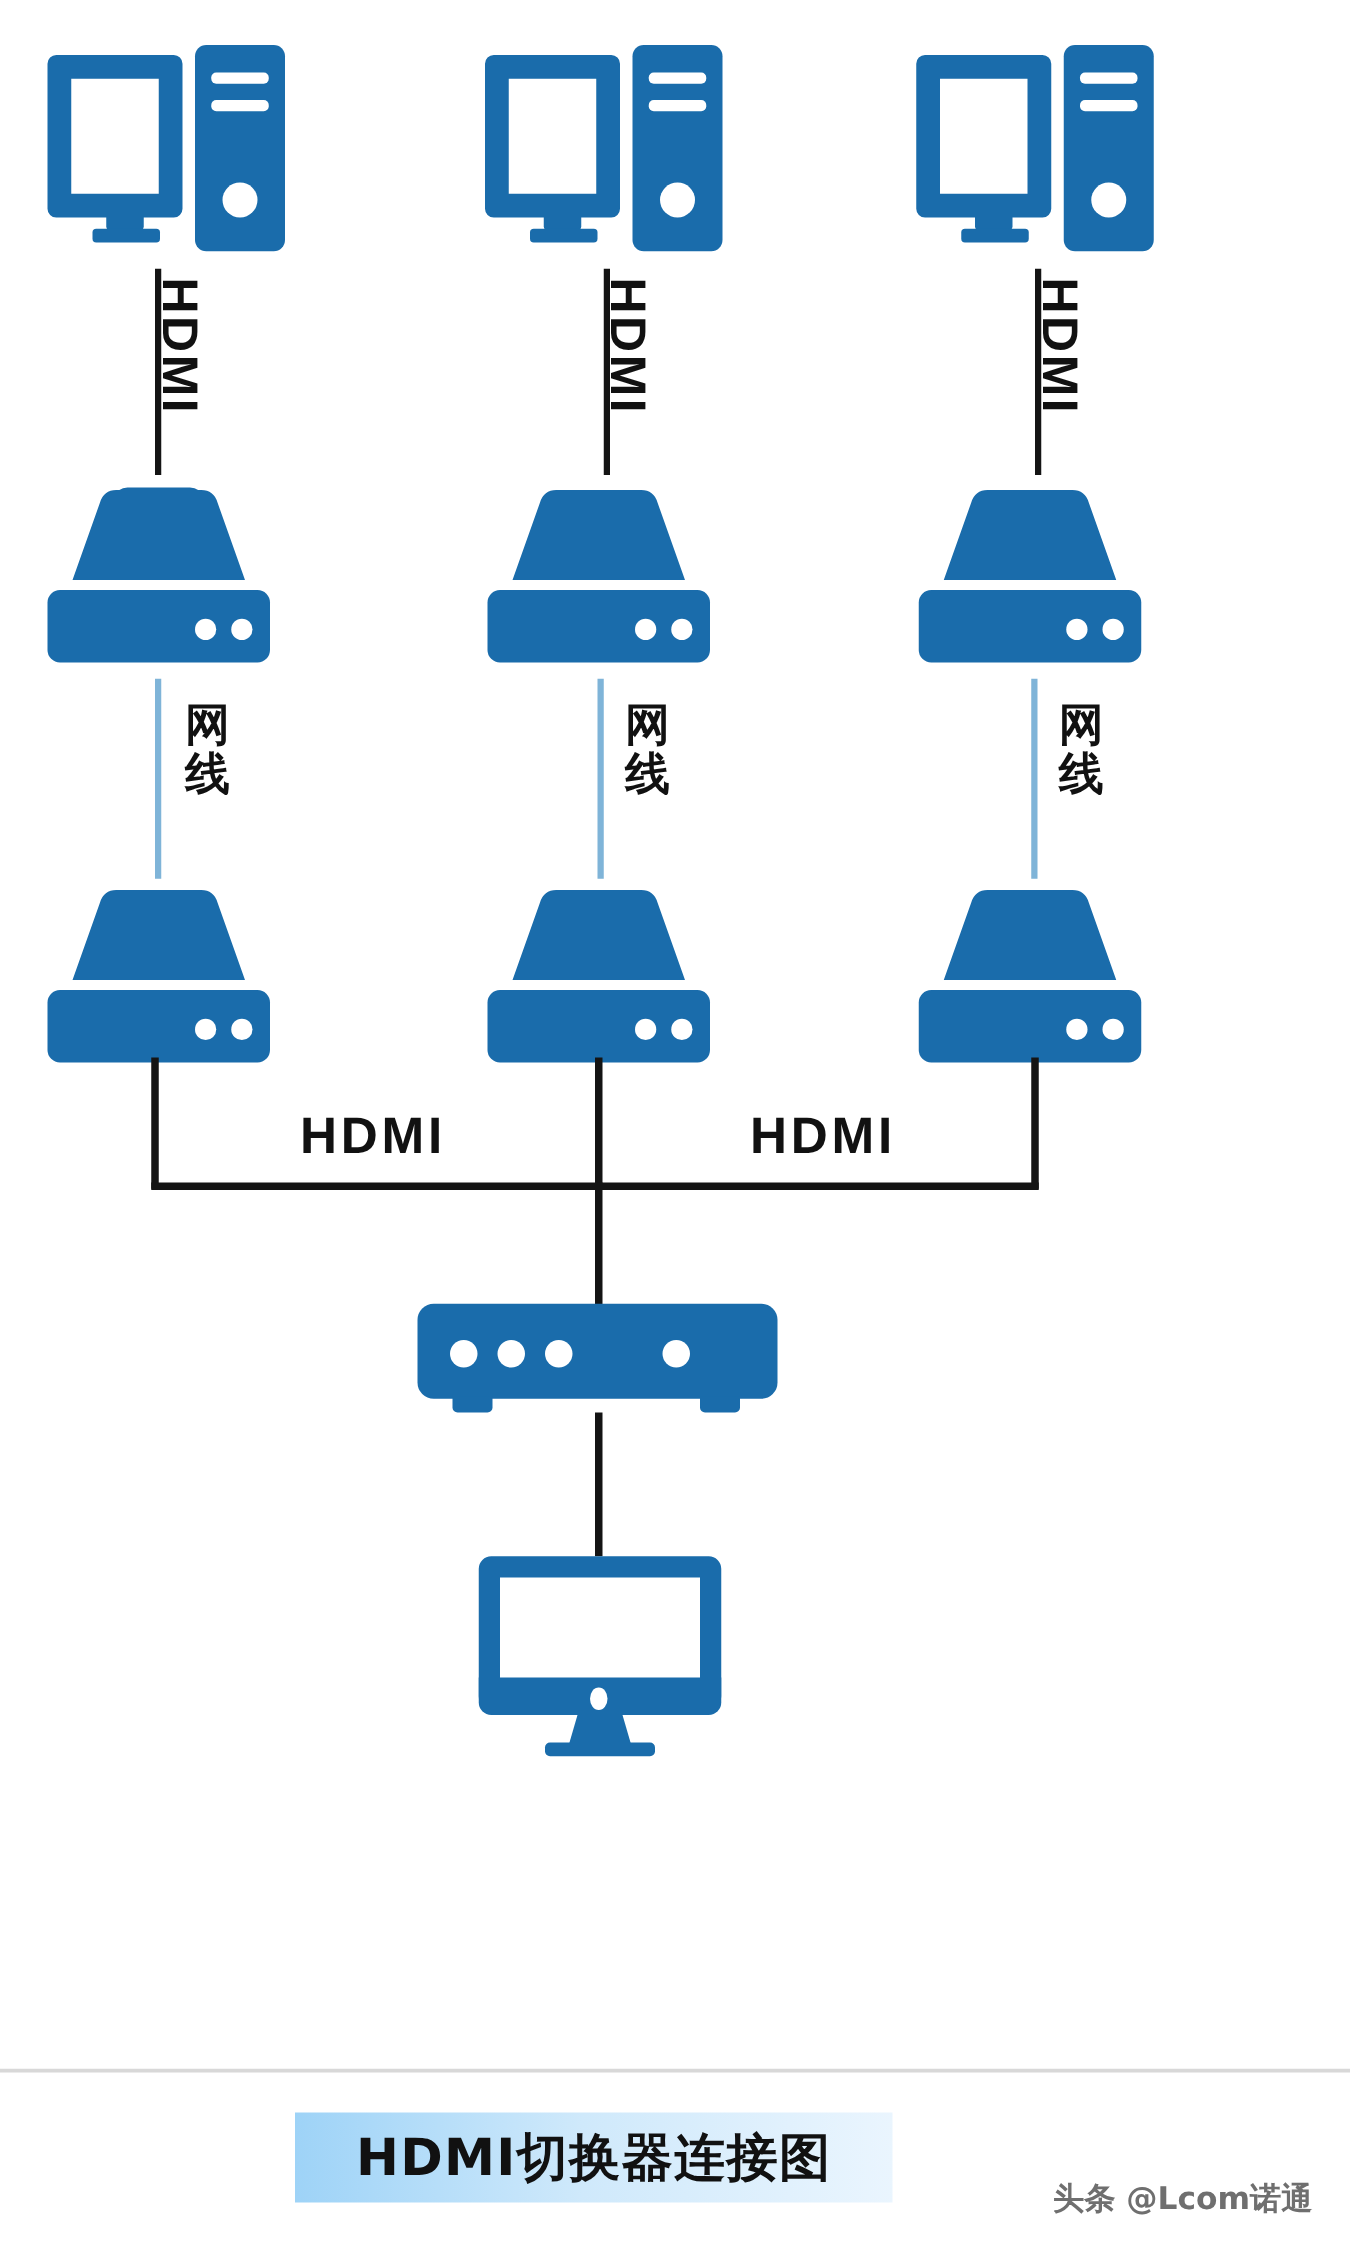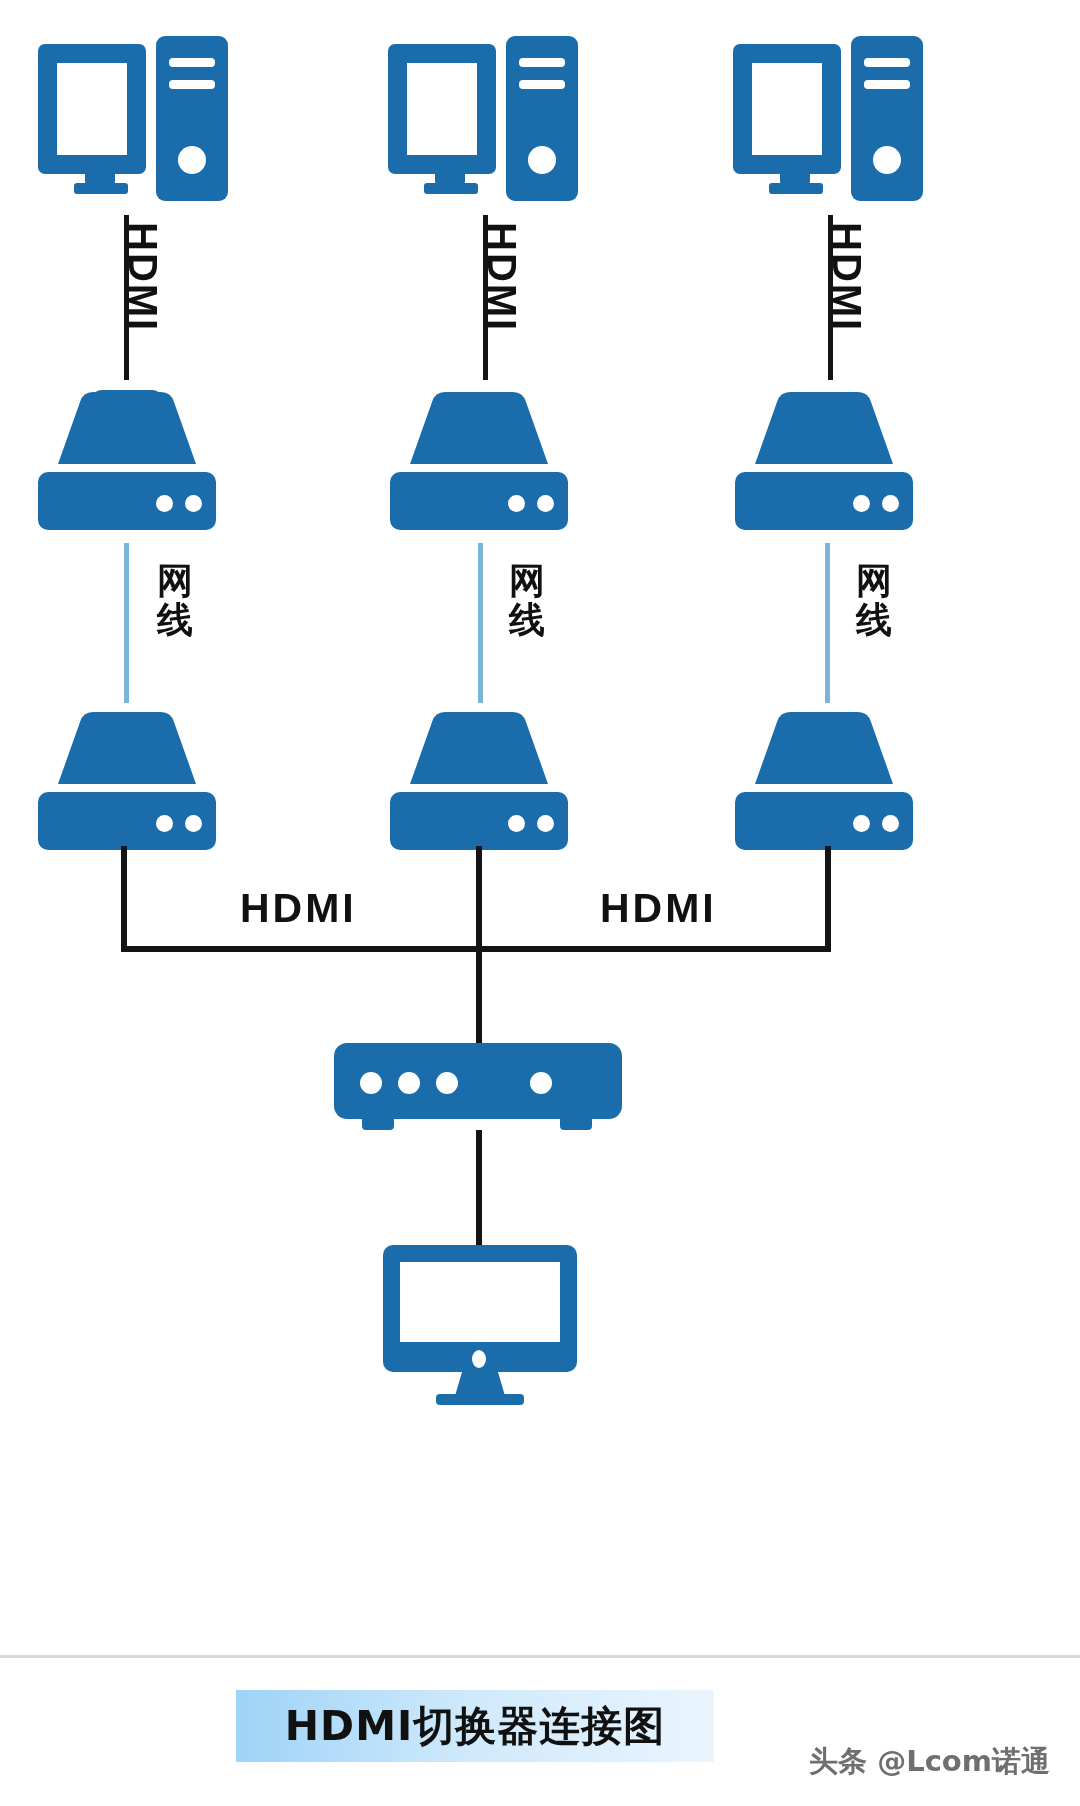--- a/index.html
+++ b/index.html
@@ -121,21 +121,20 @@
     transform:rotate(90deg);
     transform-origin:left top;
     white-space:nowrap;
     font-family:"Liberation Sans","DejaVu Sans",sans-serif;
   }
   .lbl-net{
     position:absolute;
     font-size:36px;font-weight:700;color:#111111;
     width:54px;line-height:1.08;
     font-family:"DejaVu Sans","Liberation Sans",sans-serif;
-    text-align:center;
   }
   .lbl-hdmi-h{
     position:absolute;
     font-size:41px;font-weight:700;color:#111111;
     letter-spacing:3px;white-space:nowrap;
   }
   .lbl-switch{
     position:absolute;
     font-size:45px;font-weight:700;color:#111111;
     letter-spacing:2px;white-space:nowrap;
@@ -153,21 +152,21 @@
   }
   .footer-title{
     position:absolute;left:236px;top:1690px;width:478px;height:72px;
     display:flex;align-items:center;justify-content:center;
     font-size:41px;font-weight:700;color:#111111;
     letter-spacing:1px;white-space:nowrap;
     font-family:"DejaVu Sans","Liberation Sans",sans-serif;
   }
   .watermark{
     position:absolute;right:30px;top:1742px;
-    font-size:29px;color:#6f6f6f;font-weight:700;white-space:nowrap;
+    font-size:25px;color:#6f6f6f;font-weight:700;white-space:nowrap;
     font-family:"DejaVu Sans","Liberation Sans",sans-serif;
   }
 </style>
 </head>
 <body>
 
 <div class="stage">
 
   <div class="pc" style="left:38px;top:36px;">
     <div class="monitor-frame"></div>

